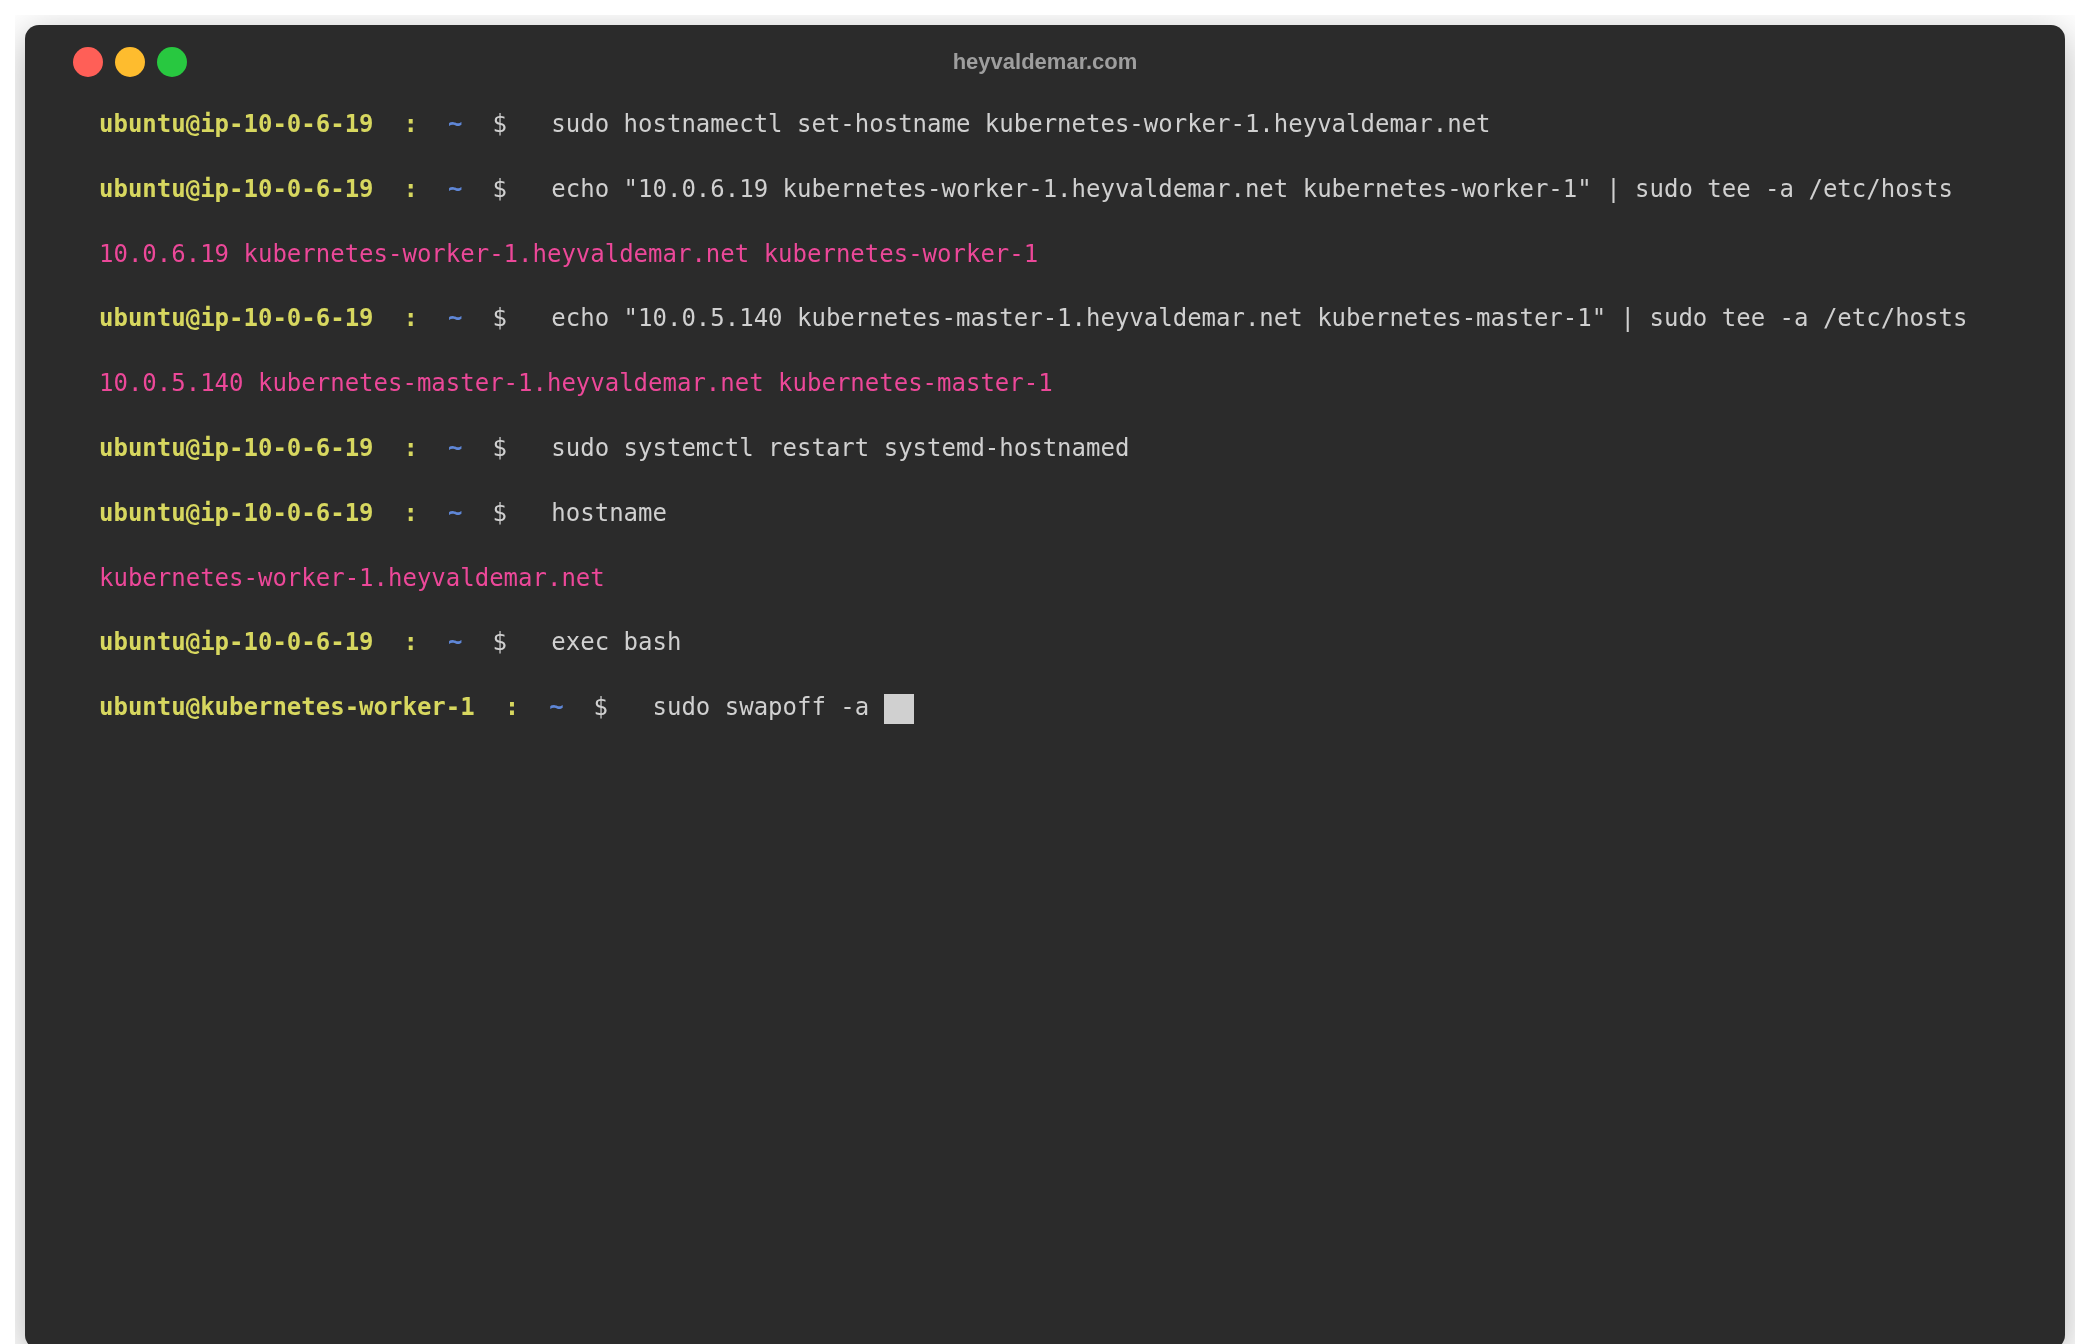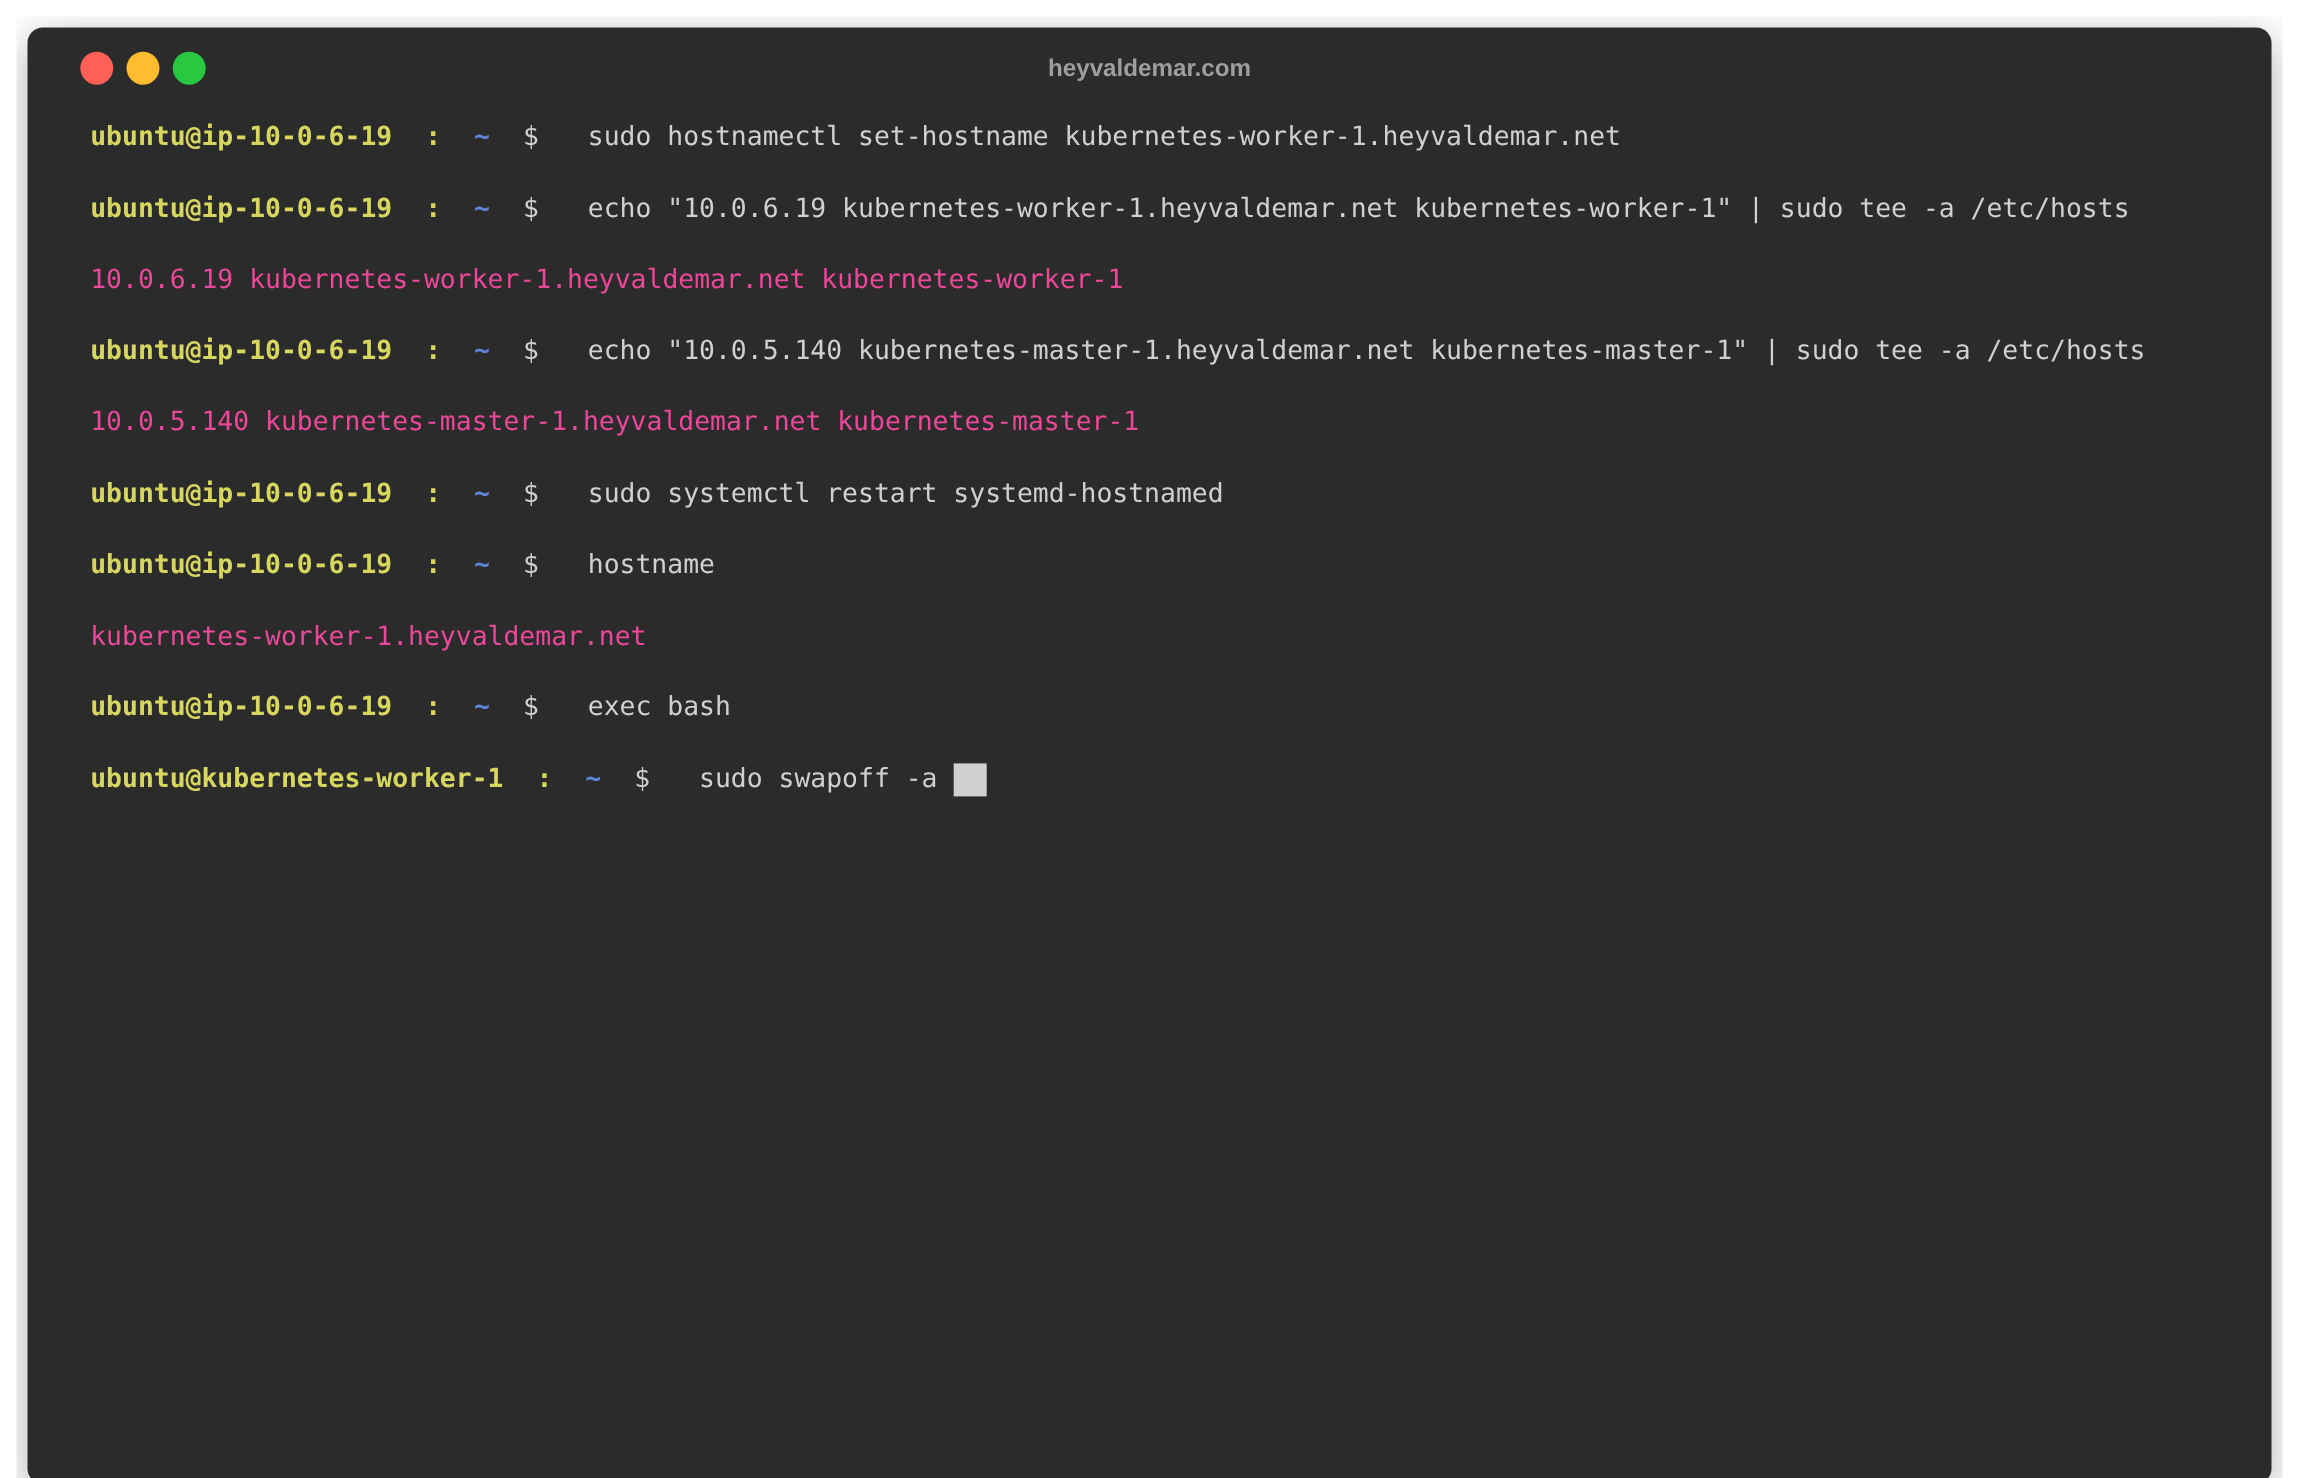--- a/index.html
+++ b/index.html
@@ -60,20 +60,21 @@
       padding: 8px 12px;
       font-size: 24px;
       line-height: 1.45;
       color: #d0d0d0;
       white-space: pre-wrap;
       word-break: break-all;
       overflow: hidden;
     }
     .line {
       display: block;
+      margin-left: 17px;
     }
     .prompt-user { color: #d7d75f; font-weight: bold; }
     .prompt-path { color: #5f87d7; font-weight: bold; }
     .prompt-dollar { color: #d0d0d0; }
     .cmd { color: #d0d0d0; }
     .output { color: #ec4899; }
     .cursor {
       display: inline-block;
       width: 13px;
       height: 28px;

